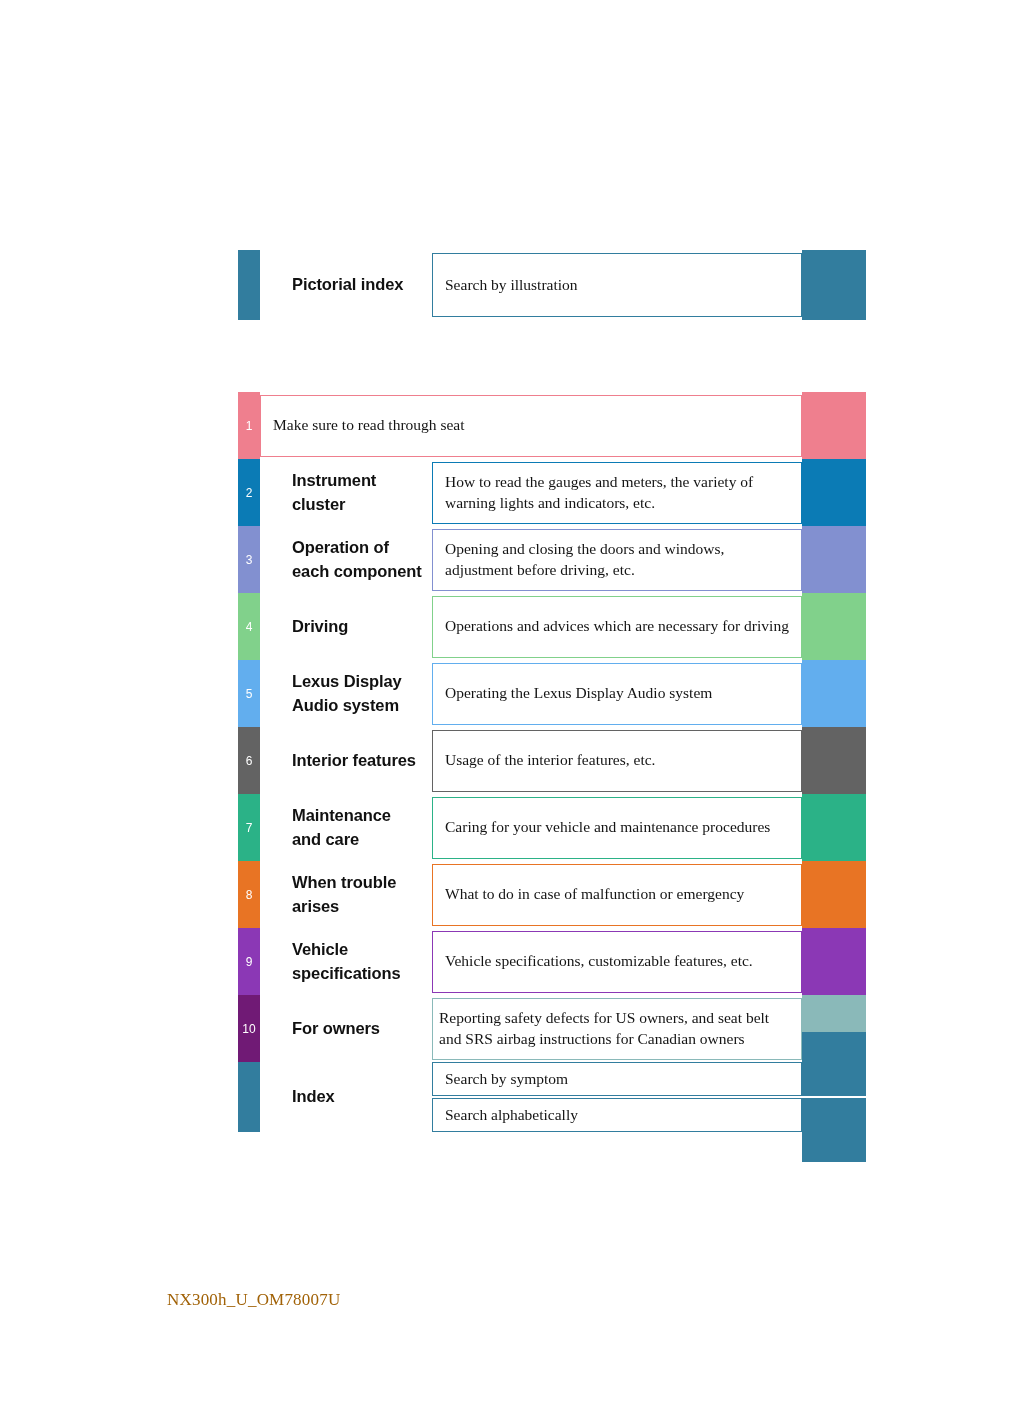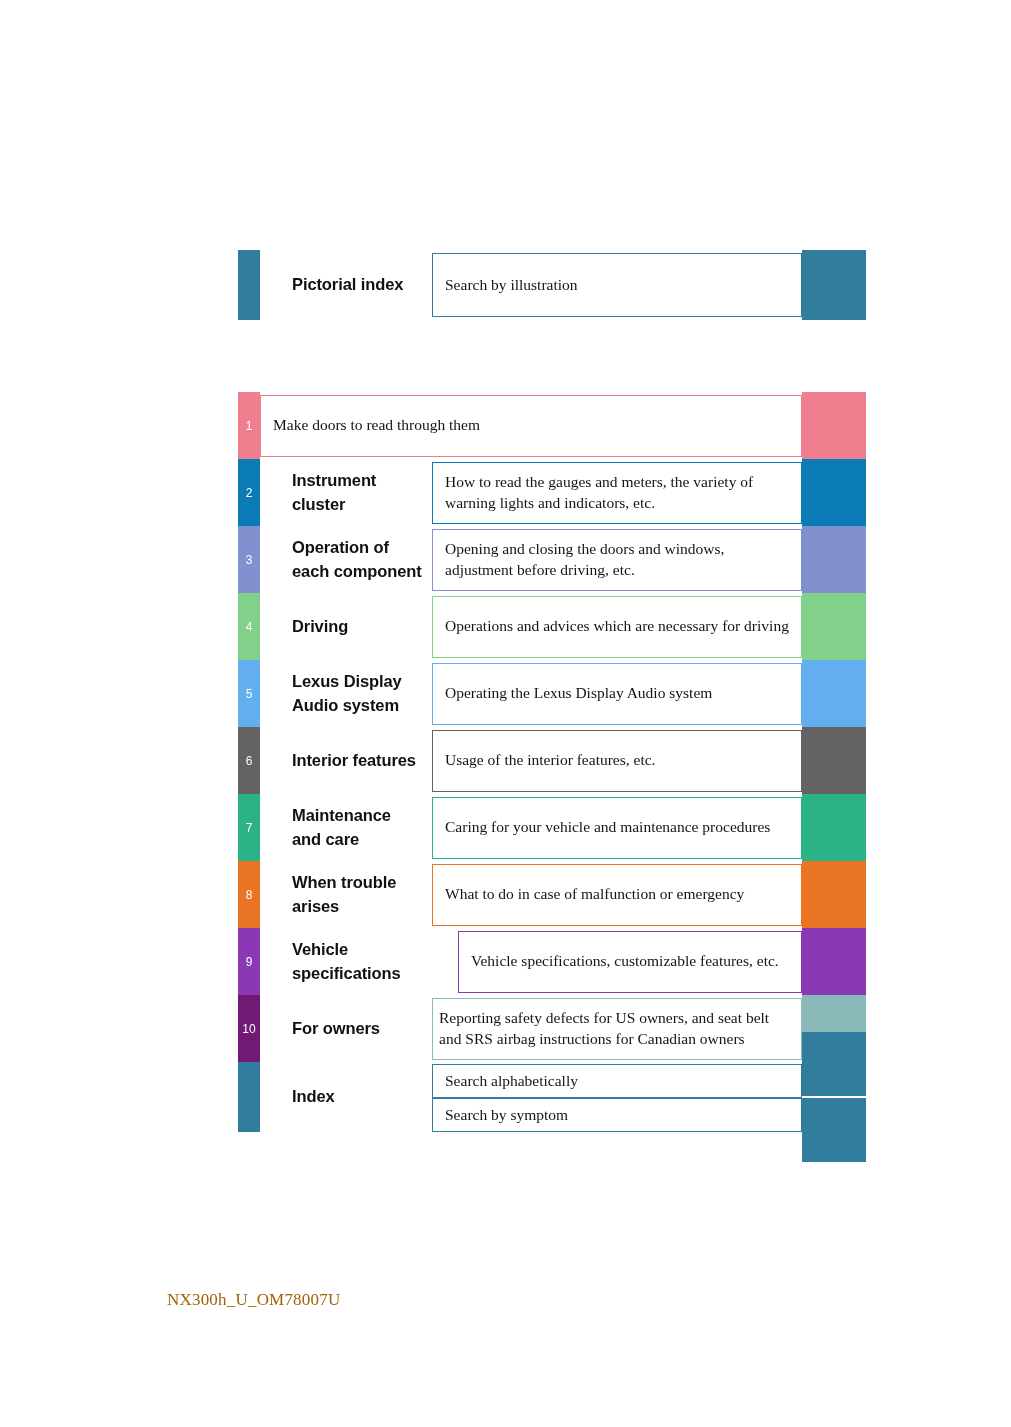--- a/index.html
+++ b/index.html
@@ -121,21 +121,21 @@
       <div class="desc-cell" style="border-color:#327d9e; height:64px; align-self:center;">Search by illustration</div>
       <div class="end-swatch" style="background:#327d9e;"></div>
     </div>
 
     <div class="gap-large"></div>
 
     <div class="row" style="height:67px;">
       <div class="tab-swatch" style="background:#ef7f8e;">
         <div class="tab-num" style="top:28px;">1</div>
       </div>
-      <div class="desc-cell" style="border-color:#ef7f8e; height:62px; align-self:center;">Make doors to read through them</div>
+      <div class="desc-cell" style="border-color:#ef7f8e; height:62px; align-self:center;">Make sure to read through seat</div>
       <div class="end-swatch" style="background:#ef7f8e;"></div>
     </div>
 
     <div class="row" style="height:67px;">
       <div class="tab-swatch" style="background:#0b7bb5;">
         <div class="tab-num" style="top:28px;">2</div>
       </div>
       <div class="chapter-title">
         <div>
           <span>Instrument cluster</span>
@@ -230,21 +230,21 @@
     <div class="row" style="height:67px;">
       <div class="tab-swatch" style="background:#8b38b5;">
         <div class="tab-num" style="top:28px;">9</div>
       </div>
       <div class="chapter-title">
         <div>
           <span>Vehicle</span>
           <span>specifications</span>
         </div>
       </div>
-      <div class="desc-cell" style="border-color:#8b38b5; height:62px; align-self:center;margin-left:26px;">Vehicle specifications, customizable features, etc.</div>
+      <div class="desc-cell" style="border-color:#8b38b5; height:62px; align-self:center;">Vehicle specifications, customizable features, etc.</div>
       <div class="end-swatch" style="background:#8b38b5;"></div>
     </div>
 
     <div class="row" style="height:67px;">
       <div class="tab-swatch" style="background:#701a75;">
         <div class="tab-num" style="top:28px;">10</div>
       </div>
       <div class="chapter-title">
         <div>
           <span>For owners</span>
@@ -253,22 +253,22 @@
       <div class="desc-cell" style="border-color:#8ab9b9; height:62px; align-self:center;padding-left:6px;">Reporting safety defects for US owners, and seat belt and SRS airbag instructions for Canadian owners</div>
       <div class="end-swatch" style="background:#8ab9b9;"></div>
     </div>
 
     <div class="row" style="height:70px; align-items:stretch;">
       <div class="tab-swatch" style="background:#327d9e;"></div>
       <div class="chapter-title">
         <span>Index</span>
       </div>
       <div style="flex:1 1 auto; display:flex; flex-direction:column; justify-content:center;">
+        <div class="desc-cell" style="border-color:#327d9e; height:32px; padding-top:2px; padding-bottom:2px;">Search by symptom</div>
         <div class="desc-cell" style="border-color:#327d9e; height:32px; padding-top:2px; padding-bottom:2px; margin-top:2px;">Search alphabetically</div>
-        <div class="desc-cell" style="border-color:#327d9e; height:32px; padding-top:2px; padding-bottom:2px;">Search by symptom</div>
       </div>
       <div style="flex:0 0 64px; width:64px; display:flex; flex-direction:column; justify-content:center;">
         <div class="end-swatch" style="background:#327d9e; height:32px;"></div>
         <div class="end-swatch" style="background:#327d9e; height:32px; margin-top:2px;"></div>
       </div>
     </div>
 
   </div>
 
   <div class="footer-code">NX300h_U_OM78007U</div>

